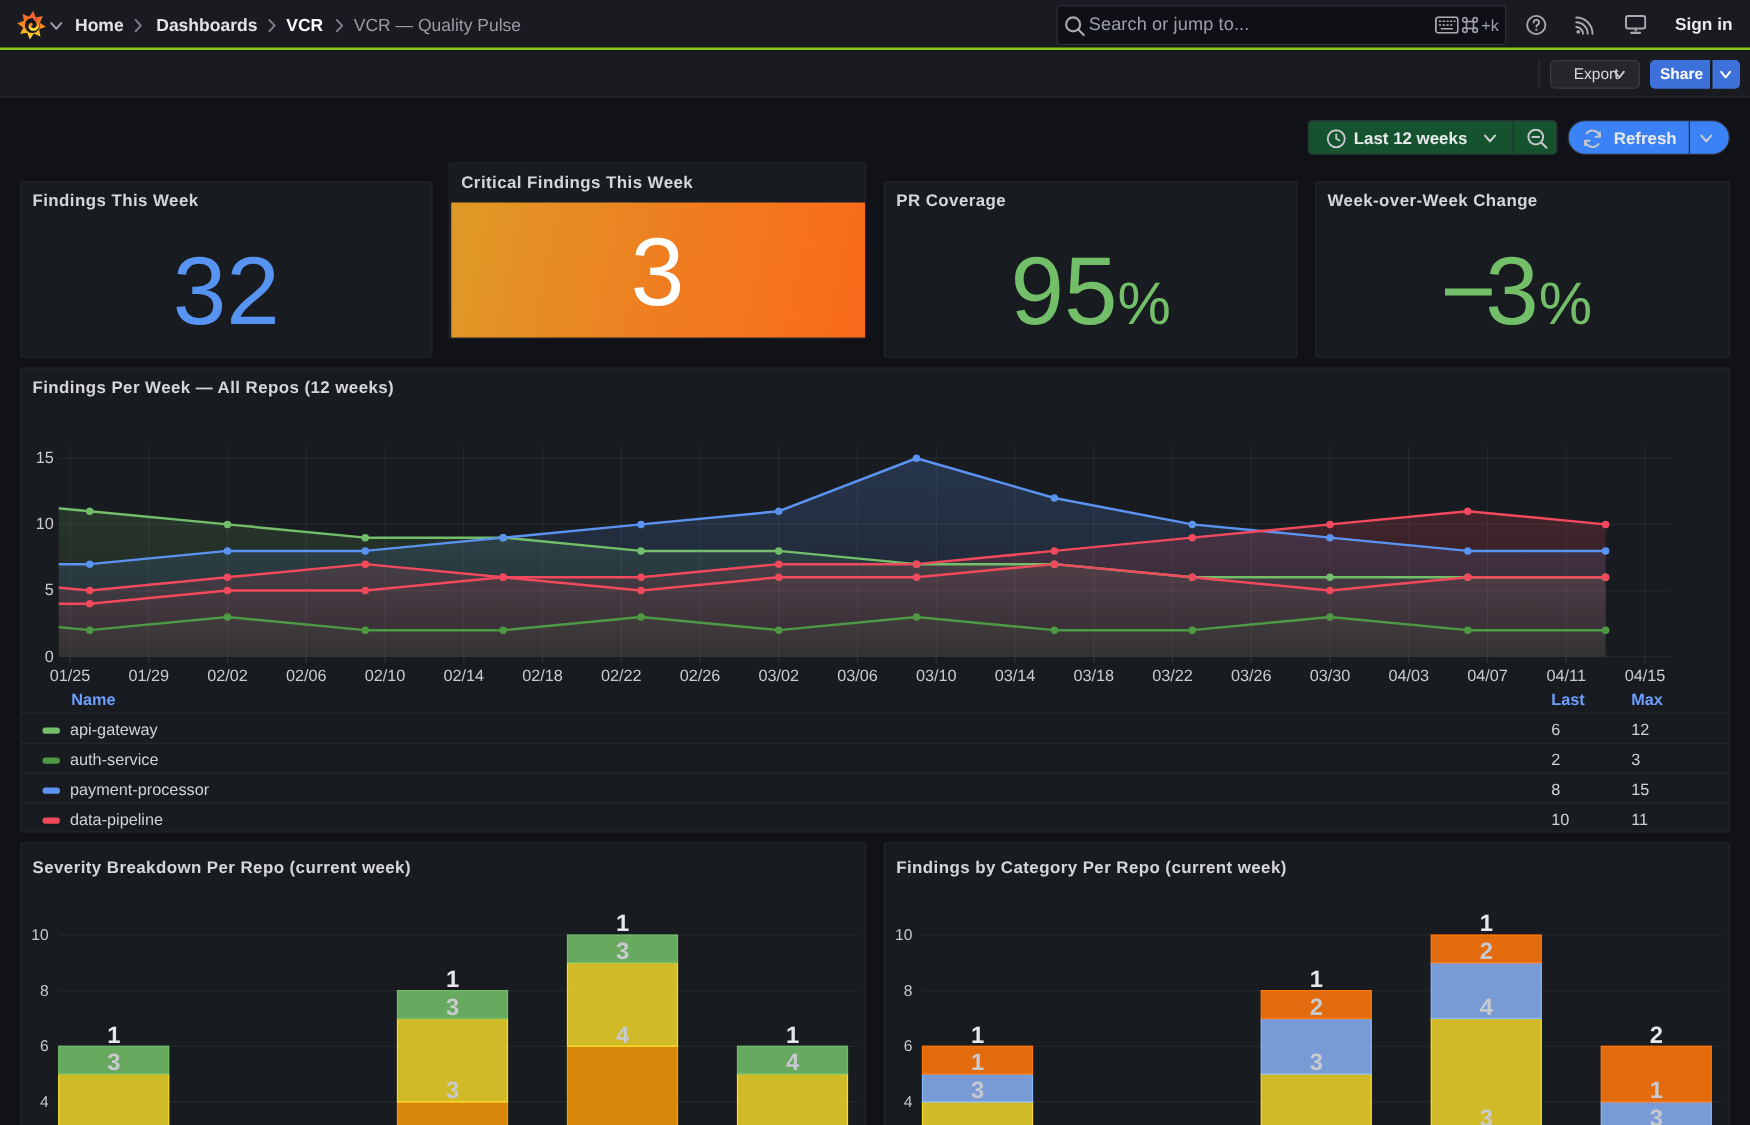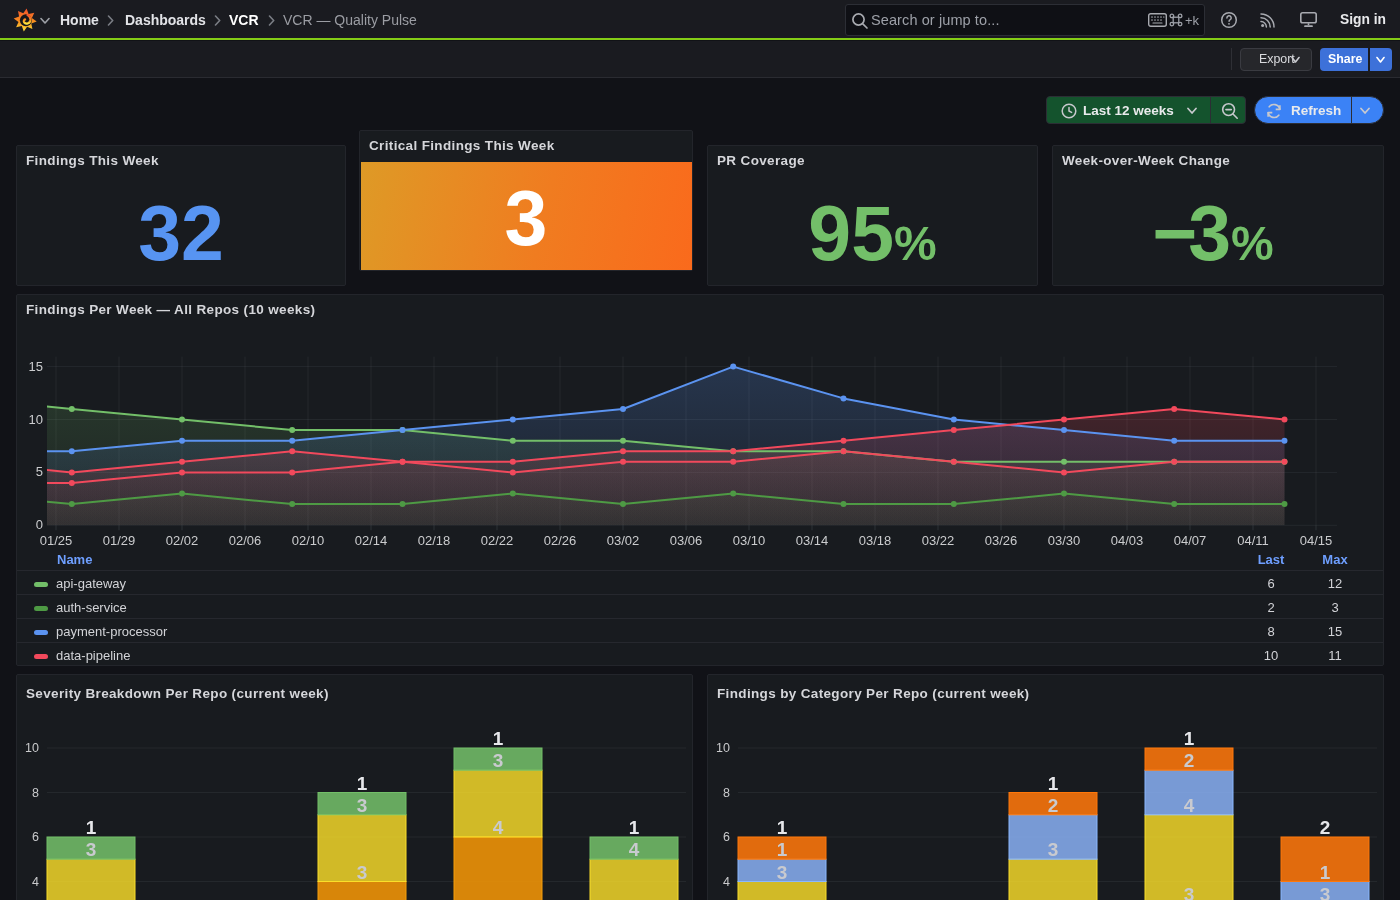--- a/index.html
+++ b/index.html
@@ -5,23 +5,23 @@
   font-family:"Liberation Sans", sans-serif; -webkit-font-smoothing:antialiased; }
 .abs { position:absolute; }
 .panel { position:absolute; background:#181B1F; border:1px solid #23252B; border-radius:2px; }
 .ptitle { position:absolute; left:9px; top:7px; font-size:13.5px; font-weight:bold; color:#D5D6DA; letter-spacing:0.35px; }
 .ax { font:12.5px "Liberation Sans"; fill:#C9CACC; }
 .ax2 { font:13px "Liberation Sans"; fill:#CBCCCE; }
 .bl { font:bold 19px "Liberation Sans"; }
 .lg-h,.lg-r { position:absolute; left:0; width:100%; height:24px; font-size:13px; }
 .lg-r { border-top:1px solid rgba(204,210,224,0.08); }
 .lg-name { position:absolute; left:39px; top:5px; color:#D2D3D7; }
-.lg-v { position:absolute; top:5px; color:#D2D3D7; text-align:center; width:60px; }
+.lg-v { position:absolute; top:5px; color:#D2D3D7; text-align:left; width:60px; }
 .sw { position:absolute; left:17px; top:11px; width:14px; height:4.5px; border-radius:2.5px; }
-.statv { position:absolute; width:100%; text-align:center; font-weight:bold; line-height:74px; }
+.statv { position:absolute; width:100%; text-align:center; font-weight:normal; line-height:74px; }
 </style></head>
 <body>
 
 <div class="abs" style="left:0;top:0;width:1400px;height:40px;background:#1A1B20;border-bottom:2px solid #84cc16">
   <svg width="25" height="29" viewBox="0 0 25 29" style="position:absolute;left:13px;top:5px">
 <defs>
         <linearGradient id="glg" x1="0" y1="0" x2="0" y2="1">
 <stop offset="0" stop-color="#F1522C"></stop>
           <stop offset="0.55" stop-color="#F78D1F"></stop>
           <stop offset="1" stop-color="#FBE33B"></stop>
@@ -139,21 +139,21 @@
 <div class="panel" style="left:707px;top:145px;width:331px;height:141px">
   <span class="ptitle">PR Coverage</span>
   <div class="statv" style="top:50px;font-size:77px;color:#73BF69">95<span style="font-size:48px">%</span></div>
 </div>
 <div class="panel" style="left:1052px;top:145px;width:332px;height:141px">
   <span class="ptitle">Week-over-Week Change</span>
   <div class="statv" style="top:50px;left:-5px;font-size:77px;color:#73BF69"><span style="margin-right:-9px">−</span>3<span style="font-size:48px">%</span></div>
 </div>
 
 <div class="panel" style="left:16px;top:294px;width:1368px;height:372px">
-  <span class="ptitle">Findings Per Week — All Repos (10 weeks)</span>
+  <span class="ptitle">Findings Per Week — All Repos (12 weeks)</span>
   <svg width="1368" height="372" viewBox="0 0 1368 372" style="position:absolute;left:0;top:0">
 <defs>
         <linearGradient id="g0" x1="0" y1="71.6" x2="0" y2="230.3" gradientUnits="userSpaceOnUse">
           <stop offset="0" stop-color="#73BF69" stop-opacity="0.2"></stop>
           <stop offset="1" stop-color="#73BF69" stop-opacity="0.05"></stop>
         </linearGradient>
         <linearGradient id="g1" x1="0" y1="71.6" x2="0" y2="230.3" gradientUnits="userSpaceOnUse">
           <stop offset="0" stop-color="#4E9A44" stop-opacity="0.22"></stop>
           <stop offset="1" stop-color="#4E9A44" stop-opacity="0.05"></stop>
         </linearGradient>

